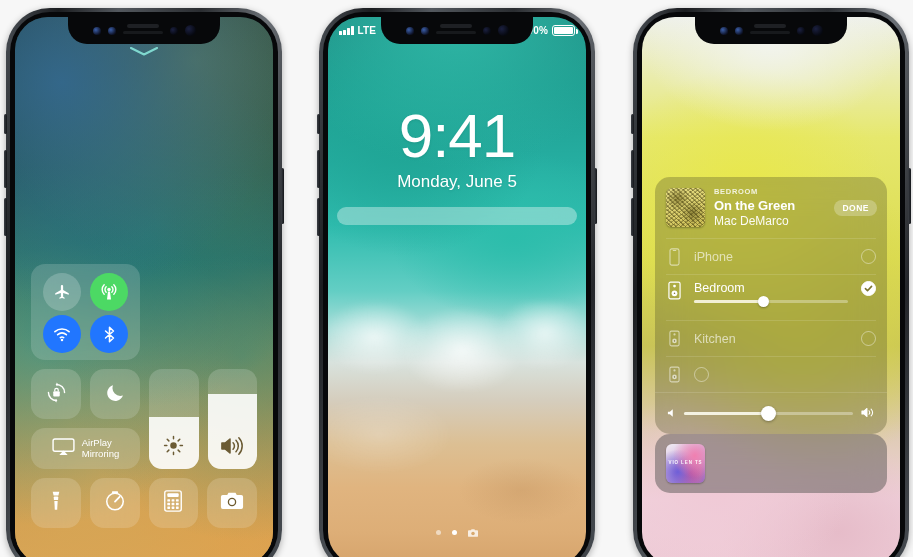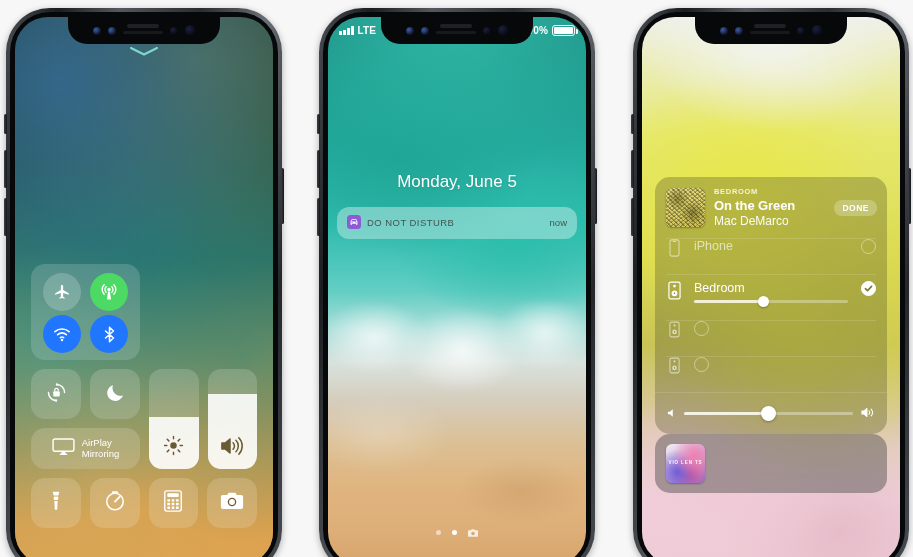--- a/index.html
+++ b/index.html
@@ -244,21 +244,21 @@
   .ap-song { font-size:13px; font-weight:bold; margin-top:2px; letter-spacing:-.1px; }
   .ap-artist { font-size:12px; margin-top:1px; color:rgba(255,255,255,.95); }
   .ap-done {
     flex:none; padding:3px 8px; border-radius:8px;
     background:rgba(255,255,255,.26);
     color:#fff; font-size:8.5px; font-weight:bold; letter-spacing:.5px;
   }
   
   .ap-dev { padding:0 11px; }
   .ap-row {
-    display:flex; gap:11px;
+    display:flex; align-items:center; gap:11px;
     height:36px; border-top:1px solid rgba(255,255,255,.13);
     position:relative;
   }
   .ap-row.tall { height:46px; align-items:flex-start; padding-top:6px; }
   .ap-icon { width:17px; display:flex; justify-content:center; flex:none; }
   .ap-name { flex:1; color:rgba(255,255,255,.62); font-size:12.5px; }
   .ap-row.sel .ap-name { color:#fff; }
   .ap-check {
     width:15px; height:15px; border-radius:50%; flex:none;
     border:1.4px solid rgba(255,255,255,.42);
@@ -508,35 +508,24 @@
         <span class="nsensor"></span>
         <span class="nsensor"></span>
         <span class="nspeaker">
             <i></i>
             <i></i>
           </span>
         <span class="nsensor dark"></span>
         <span class="nsensor dark big"></span>
       </div>
 
+      <div class="lk-time">9:41</div>
       <div class="lk-date">Monday, June 5</div>
 
       <div class="lk-notif">
-        <div class="lkn-head">
-          <span class="lkn-icon">
-            <svg width="10" height="10" viewBox="0 0 14 14" fill="#fff">
-              <path d="M2.2 6.2l1-2.4a1.2 1.2 0 011.1-.7h5.4a1.2 1.2 0 011.1.7l1 2.4v3.9a.7.7 0 01-.7.7h-.7a.7.7 0 01-.7-.7v-.5H4.3v.5a.7.7 0 01-.7.7h-.7a.7.7 0 01-.7-.7z"></path>
-              <circle cx="4.2" cy="8" r=".85" fill="#8e5bd6"></circle>
-                <circle cx="9.8" cy="8" r=".85" fill="#8e5bd6"></circle>
-              <rect x="3.5" y="4.3" width="7" height="1.9" rx=".5" fill="#8e5bd6"></rect>
-            </svg>
-          </span>
-          <span class="lkn-app">DO NOT DISTURB</span>
-          <span class="lkn-time">now</span>
-        </div>
       </div>
 
       <div class="lk-dots">
         <span class="lk-dot"></span>
         <span class="lk-dot active"></span>
         <span class="lk-cam">
           <svg width="10" height="8" viewBox="0 0 12 9" fill="rgba(255,255,255,.85)">
             <path d="M4.2 0h3.6l.6 1.1H11a1 1 0 011 1V8a1 1 0 01-1 1H1a1 1 0 01-1-1V2.1a1 1 0 011-1h2.6z"></path>
             <circle cx="6" cy="5" r="2.1" fill="#d8a96e"></circle>
           </svg>
@@ -615,20 +604,21 @@
 
           <div class="ap-row">
             <span class="ap-icon">
               <svg width="11" height="17" viewBox="0 0 12 18" fill="none" stroke="rgba(255,255,255,.55)" stroke-width="1.2">
                 <rect x="1" y="1" width="10" height="16" rx="1.6"></rect>
                 <circle cx="6" cy="11.6" r="2.6" fill="rgba(255,255,255,.55)" stroke="none"></circle>
                   <circle cx="6" cy="11.6" r="1.2" fill="#7c7530"></circle>
                 <circle cx="6" cy="4.6" r="1.2" fill="rgba(255,255,255,.55)" stroke="none"></circle>
               </svg>
             </span>
+            <span class="ap-name">Kitchen</span>
             <span class="ap-check"></span>
           </div>
 
           <div class="ap-row">
             <span class="ap-icon">
               <svg width="11" height="17" viewBox="0 0 12 18" fill="none" stroke="rgba(255,255,255,.55)" stroke-width="1.2">
                 <rect x="1" y="1" width="10" height="16" rx="1.6"></rect>
                 <circle cx="6" cy="11.6" r="2.6" fill="rgba(255,255,255,.55)" stroke="none"></circle>
                   <circle cx="6" cy="11.6" r="1.2" fill="#7c7530"></circle>
                 <circle cx="6" cy="4.6" r="1.2" fill="rgba(255,255,255,.55)" stroke="none"></circle>

